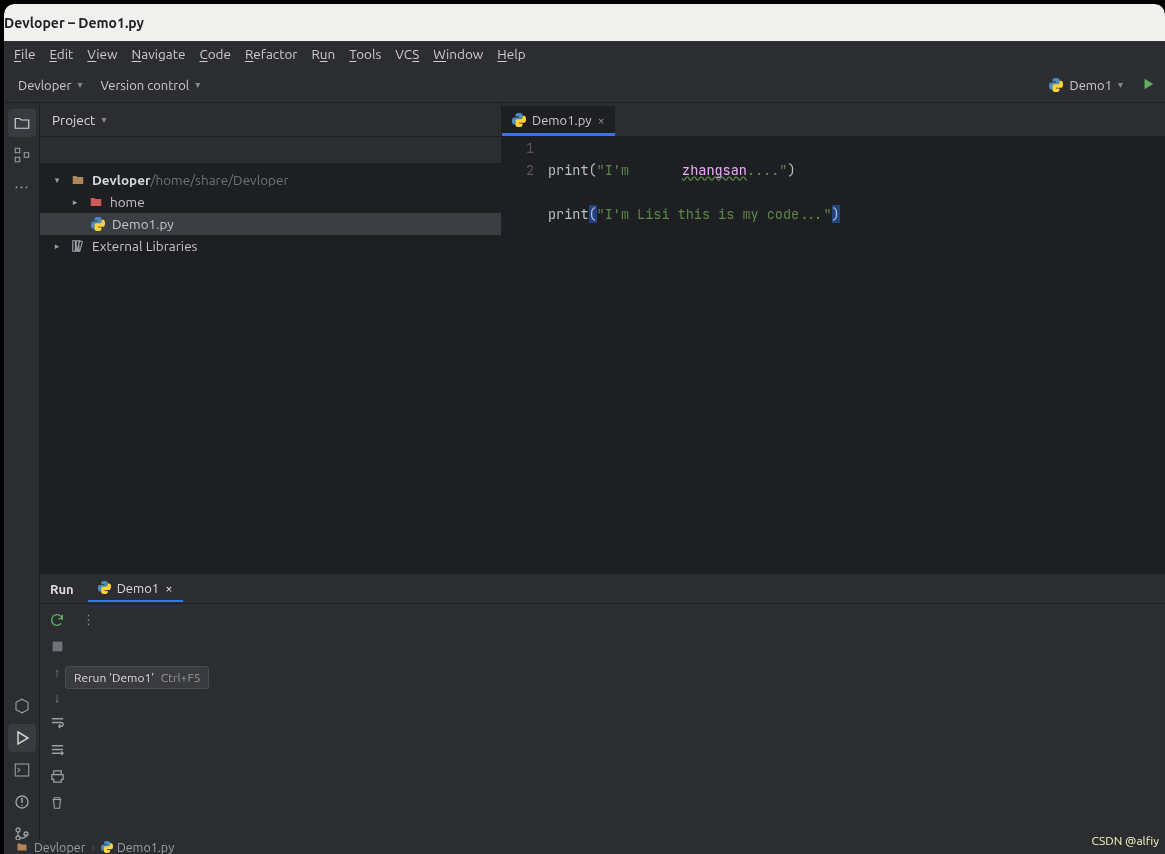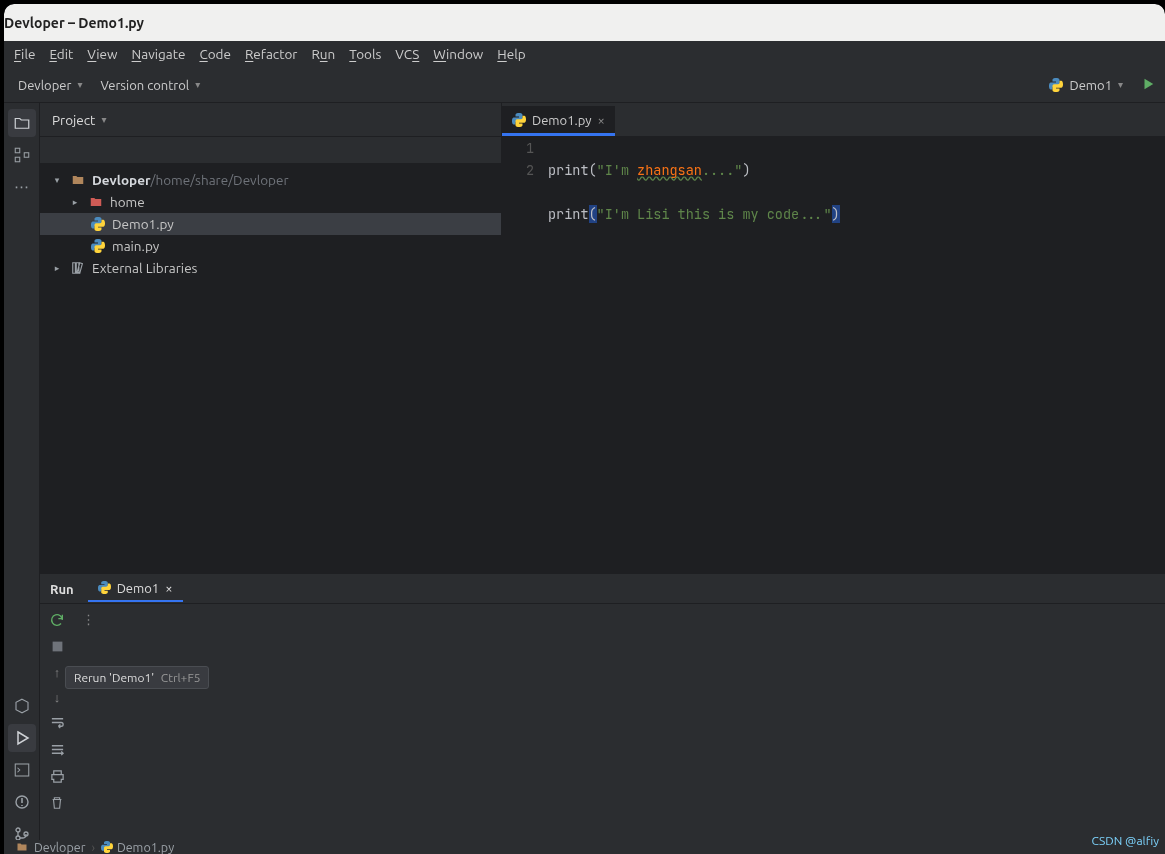--- a/index.html
+++ b/index.html
@@ -107,21 +107,21 @@
 .code {
   flex: 1; font-family: "JetBrains Mono", Consolas, monospace;
   font-size: 13.5px; line-height: 22px;
   display: grid; grid-template-columns: 42px 1fr;
 }
 .gutter { background: #1e1f22; color: #555; text-align: right; padding-right: 10px; border-right: none; }
 .lines { background: #1e1f22; white-space: pre; padding-left: 4px; }
 .fn { color: #bcbec4; }
 .paren { color: #bcbec4; }
 .str { color: #5f864a; }
-.str-squiggle { color: #f97316; text-decoration: underline wavy #5f864a; text-decoration-skip-ink: none; }
+.str-squiggle { color: #f0abfc; text-decoration: underline wavy #5f864a; text-decoration-skip-ink: none; margin-left: 45px; }
 .cursor-box { background: #214283; }
 
 
 .runpanel { background: #2b2d30; display: flex; flex-direction: column; }
 .run-tabs { height: 30px; display: flex; align-items: center; gap: 6px; padding-left: 10px; border-bottom: 1px solid #1e1f22; }
 .run-label { color: #ddd; font-weight: 600; margin-right: 8px; }
 .run-tab { height: 26px; display: flex; align-items: center; gap: 6px; padding: 0 10px; border-bottom: 2px solid #3574f0; color: #ddd; }
 .run-body { flex: 1; display: grid; grid-template-columns: 34px 1fr; }
 .run-actions { display: flex; flex-direction: column; align-items: center; padding-top: 8px; gap: 10px; color: #888; }
 .run-toprow { height: 30px; display: flex; align-items: center; gap: 12px; padding-left: 8px; color: #888; }
@@ -139,21 +139,21 @@
 .tooltip .kbd { color: #999; margin-left: 4px; }
 
 
 .breadcrumb {
   position: absolute; left: 4px; right: 0; bottom: 0; height: 14px;
   background: #2b2d30; display: flex; align-items: center;
   padding: 0 10px; color: #9aa0a6; font-size: 12.5px;
   overflow: hidden;
 }
 .watermark {
-  position: absolute; right: 6px; bottom: 6px; color: #7dd3fc; font-size: 12px;
+  position: absolute; right: 6px; bottom: 6px; color: #fef9c3; font-size: 12px;
   text-align: right; line-height: 14px;
 }
 
 svg { pointer-events: none; }
 </style>
 </head>
 <body>
 
 <div class="window">
 
@@ -283,29 +283,20 @@
             <span>home</span>
           </div>
           <div class="trow d2 sel">
             <span class="ticon py-ic">
               <svg width="14" height="14" viewBox="0 0 16 16">
                   <path fill="#4b8bbe" d="M8 0C4 0 4 2 4 2v2h4v1H2s-2 0-2 4 2 4 2 4h2v-2s0-2 2-2h4s2 0 2-2V2s0-2-4-2z"></path>
                   <path fill="#ffd43b" d="M8 16c4 0 4-2 4-2v-2H8v-1h6s2 0 2-4-2-4-2-4h-2v2s0 2-2 2H6s-2 0-2 2v5s0 2 4 2z"></path>
                 </svg>
             </span>
             <span>Demo1.py</span>
-          </div>
-          <div class="trow d2">
-            <span class="ticon py-ic">
-              <svg width="14" height="14" viewBox="0 0 16 16">
-                  <path fill="#4b8bbe" d="M8 0C4 0 4 2 4 2v2h4v1H2s-2 0-2 4 2 4 2 4h2v-2s0-2 2-2h4s2 0 2-2V2s0-2-4-2z"></path>
-                  <path fill="#ffd43b" d="M8 16c4 0 4-2 4-2v-2H8v-1h6s2 0 2-4-2-4-2-4h-2v2s0 2-2 2H6s-2 0-2 2v5s0 2 4 2z"></path>
-                </svg>
-            </span>
-            <span>main.py</span>
           </div>
           <div class="trow">
             <span class="exp">▸</span>
             <span class="ticon" style="color:#9aa0a6;">
               <svg width="14" height="14" viewBox="0 0 16 16">
                   <path fill="none" stroke="#9aa0a6" stroke-width="1.3" d="M2 2h3v12H2zM6 2h3v12H6zM10 2l3 1-3 11-3-1z"></path>
                 </svg>
             </span>
             <span>External Libraries</span>
           </div>

